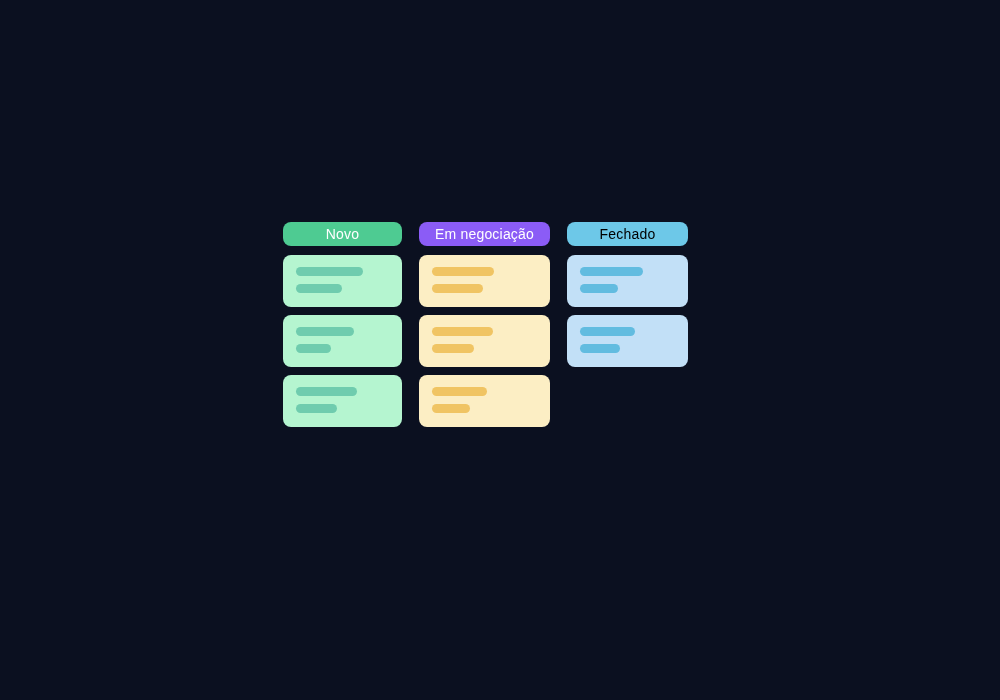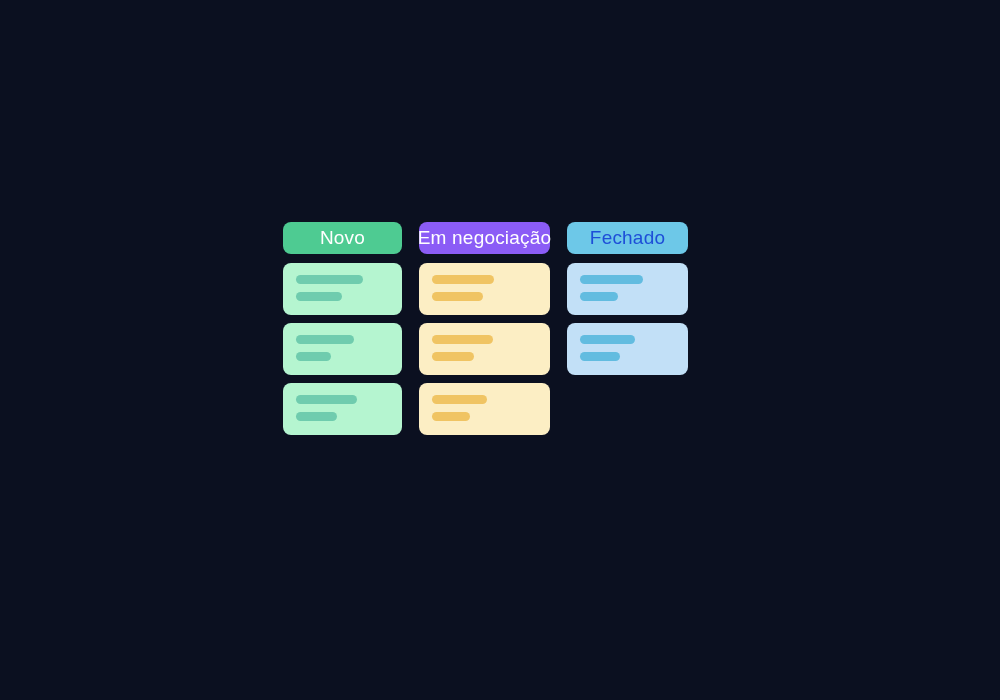--- a/index.html
+++ b/index.html
@@ -28,27 +28,27 @@
     flex-direction: row;
     align-items: flex-start;
     gap: 17px;
   }
   .kanban-column {
     display: flex;
     flex-direction: column;
     gap: 9px;
   }
   .column-header {
-    height: 32px;
+    height: 24px;
     border-radius: 8px;
     display: flex;
     align-items: center;
     justify-content: center;
     color: #ffffff;
-    font-size: 19px;
+    font-size: 14px;
     font-weight: 400;
     letter-spacing: 0.2px;
     box-sizing: border-box;
     padding: 0 10px;
     white-space: nowrap;
   }
   .card-stack {
     display: flex;
     flex-direction: column;
     gap: 8px;
@@ -112,21 +112,21 @@
           <span class="card-bar" style="width: 40%; background-color: rgb(240, 196, 99);"></span>
         </div>
         <div class="kanban-card" style="background-color: rgb(252, 238, 196);">
           <span class="card-bar" style="width: 52%; background-color: rgb(240, 196, 99);"></span>
           <span class="card-bar" style="width: 36%; background-color: rgb(240, 196, 99);"></span>
         </div>
       </div>
     </div>
 
     <div class="kanban-column col-w-fechado">
-      <div class="column-header" style="background-color: rgb(109, 200, 232); color: #1d4ed8;">Fechado</div>
+      <div class="column-header" style="background-color: rgb(109, 200, 232); color: #000000;">Fechado</div>
       <div class="card-stack">
         <div class="kanban-card" style="background-color: rgb(194, 224, 247);">
           <span class="card-bar" style="width: 66%; background-color: rgb(98, 188, 224);"></span>
           <span class="card-bar" style="width: 40%; background-color: rgb(98, 188, 224);"></span>
         </div>
         <div class="kanban-card" style="background-color: rgb(194, 224, 247);">
           <span class="card-bar" style="width: 58%; background-color: rgb(98, 188, 224);"></span>
           <span class="card-bar" style="width: 42%; background-color: rgb(98, 188, 224);"></span>
         </div>
       </div>

